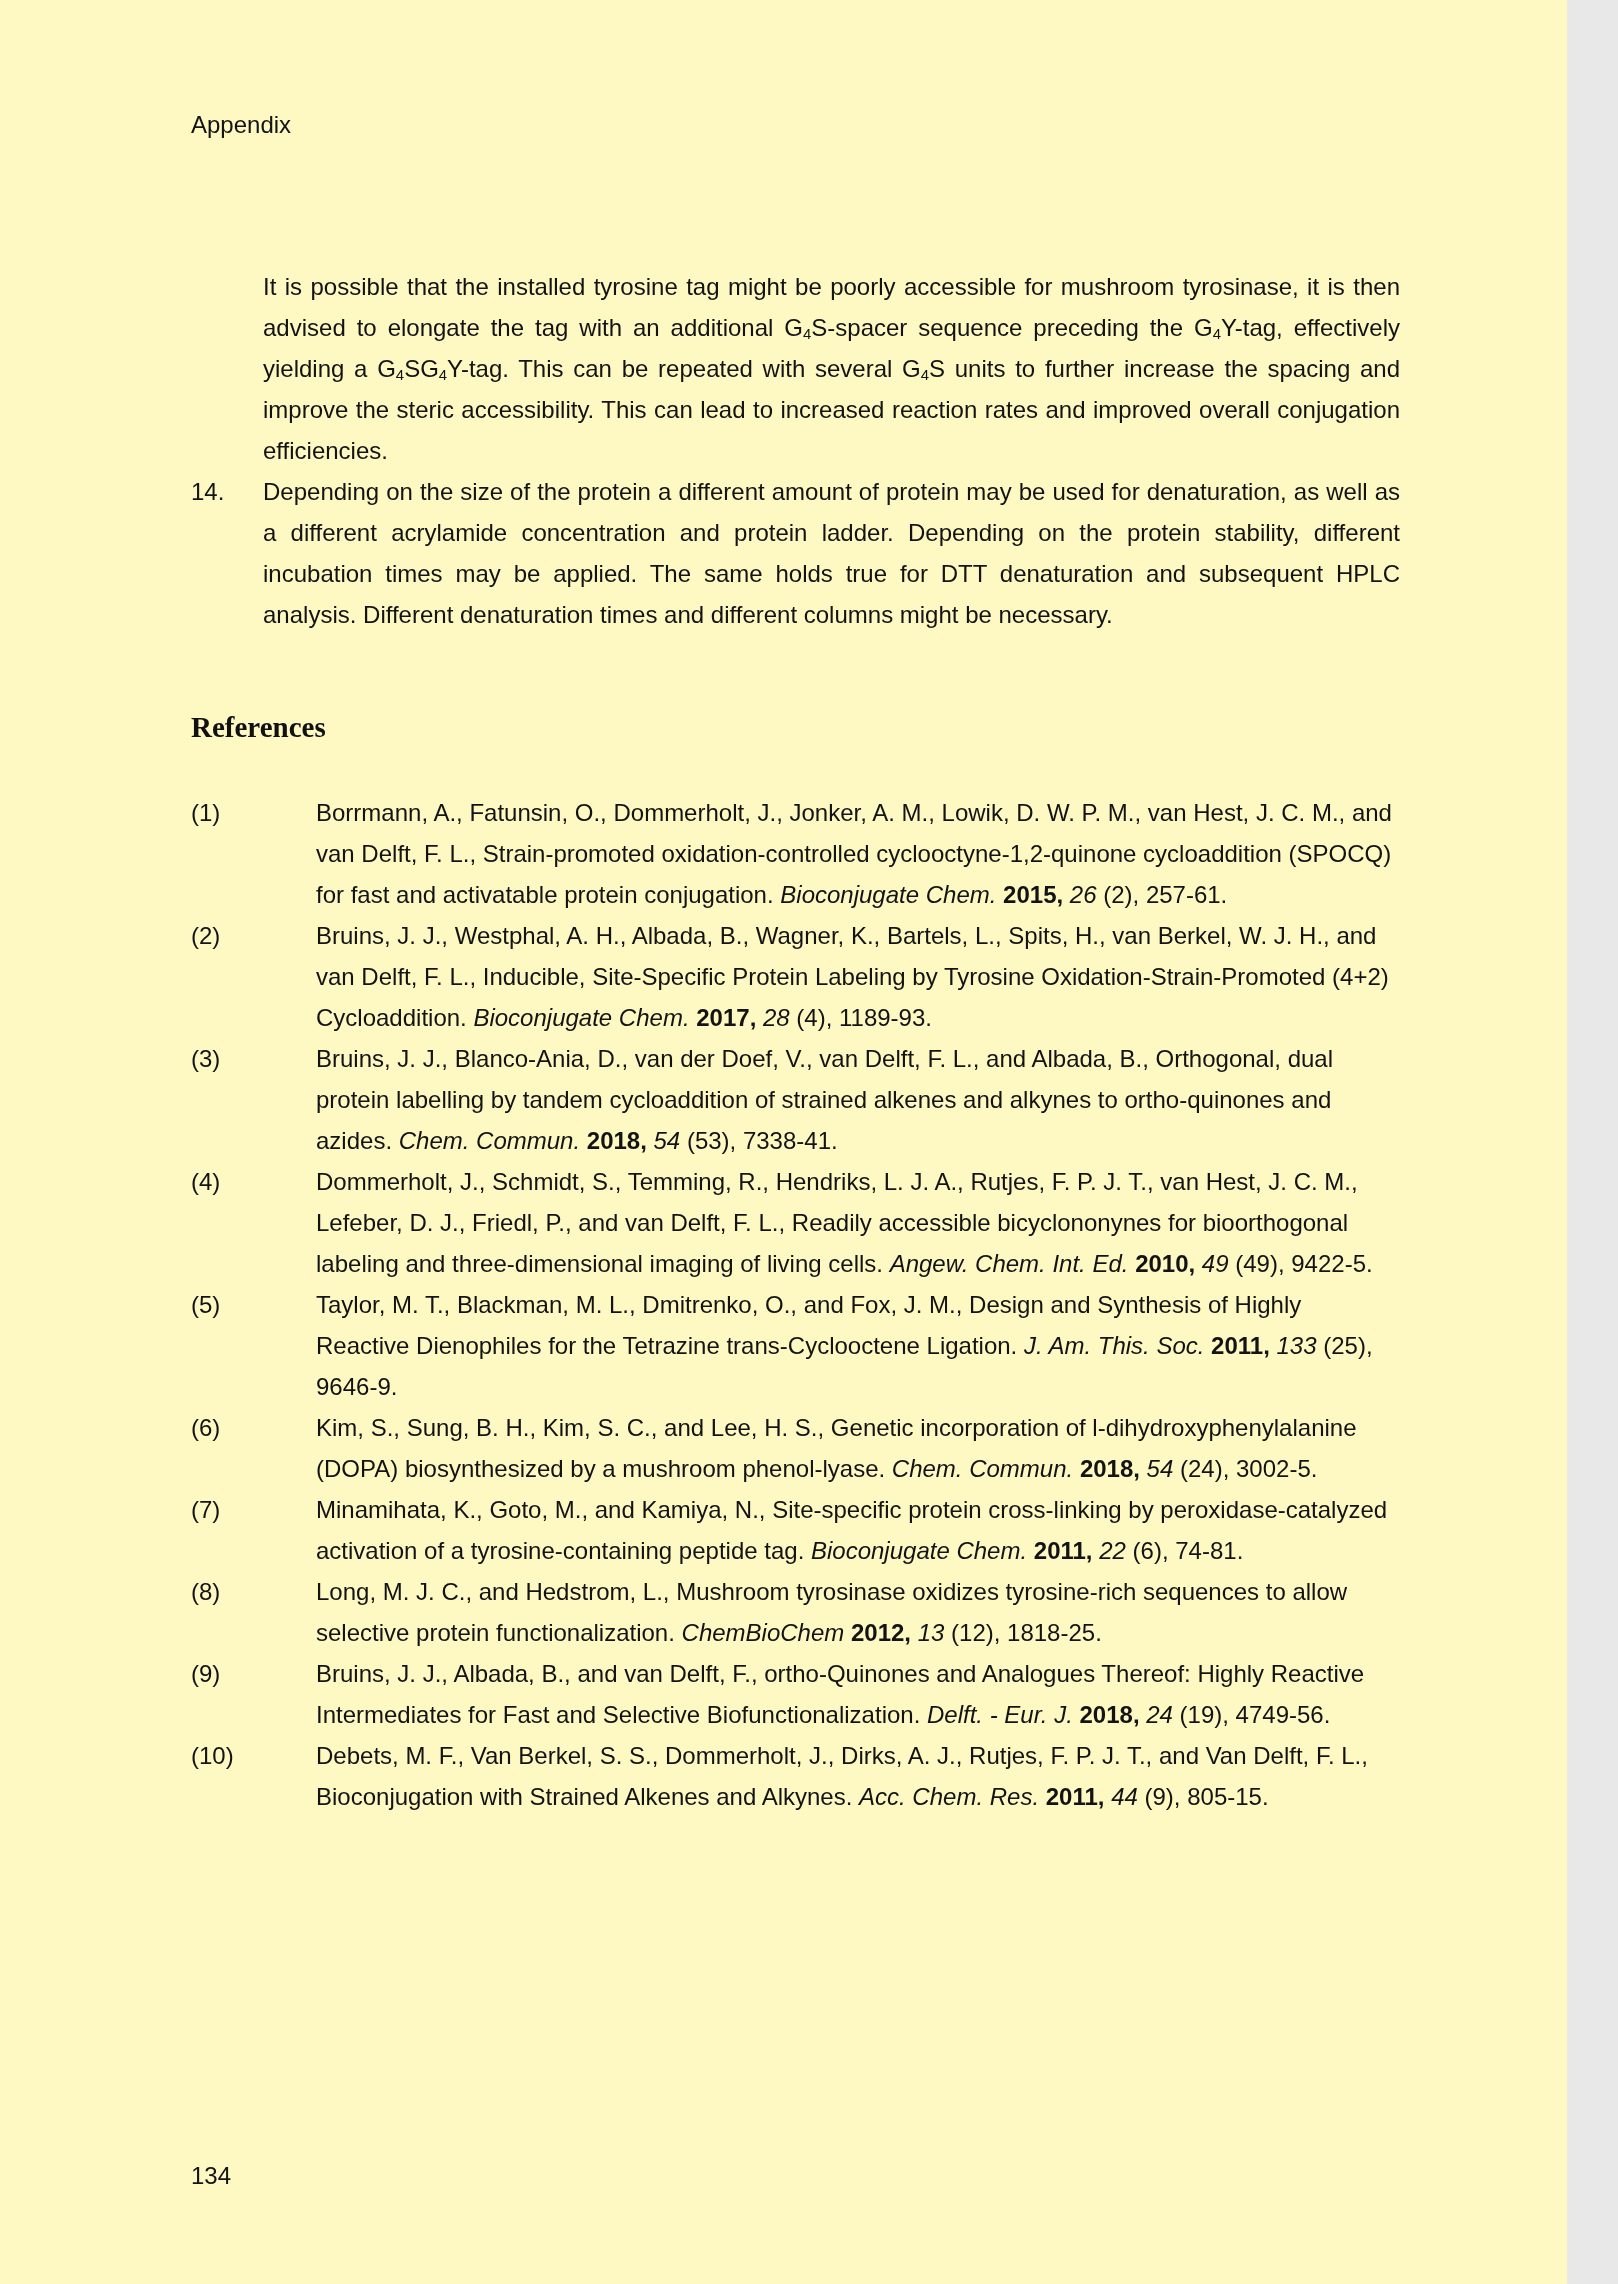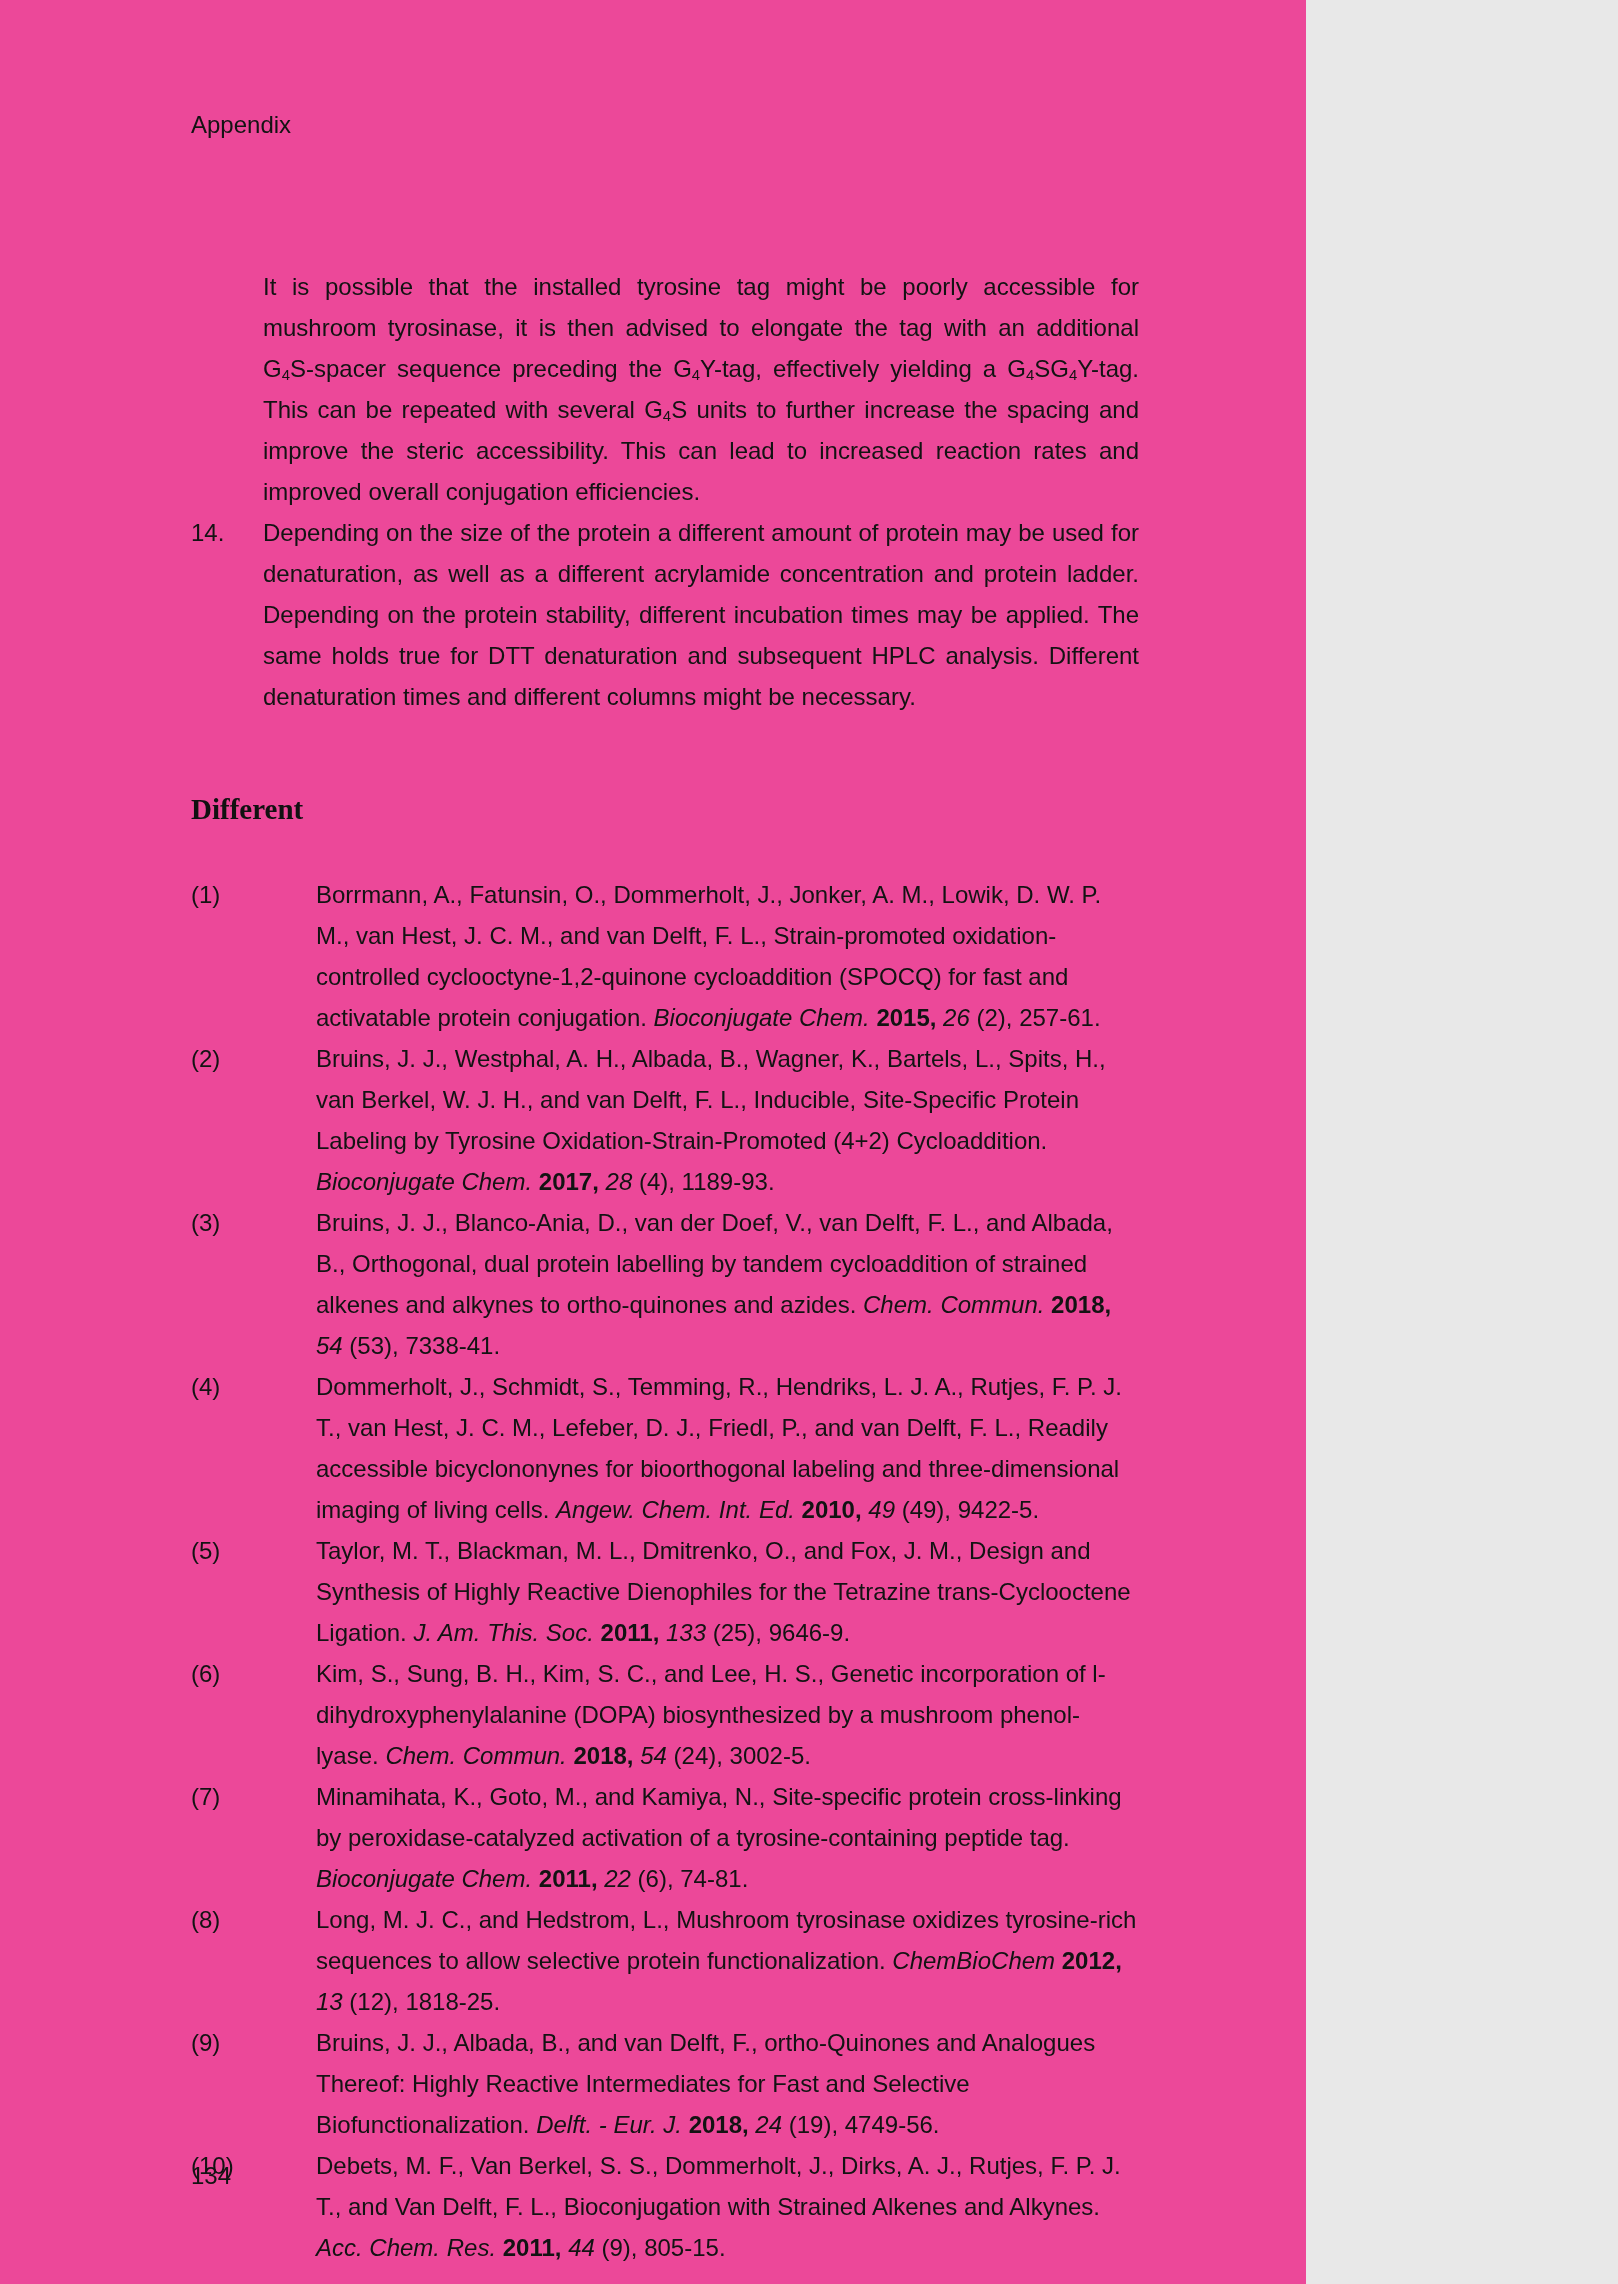--- a/index.html
+++ b/index.html
@@ -2,23 +2,23 @@
 <html style="font-size:12px"><head>
 <meta charset="utf-8">
 <style>
   html, body {
     margin: 0;
     padding: 0;
     background: #e8e8e8;
   }
   .page {
     position: relative;
-    width: 1306px;
+    width: 1567px;
     height: 2284px;
-    background: #ec4899;
+    background: #fef9c3;
     font-family: "Liberation Sans", sans-serif;
     color: #131313;
     overflow: hidden;
   }
   .running-header {
     position: absolute;
     left: 191px;
     top: 110px;
     font-size: 24px;
     line-height: 30px;
@@ -92,21 +92,21 @@
         <div class="list-row">
           <div class="list-num"></div>
           <div class="list-text"><span>It is possible that the installed tyrosine tag might be poorly accessible for mushroom tyrosinase, it is then advised to elongate the tag with an additional G</span><span class="sub">4</span><span>S-spacer sequence preceding the G</span><span class="sub">4</span><span>Y-tag, effectively yielding a G</span><span class="sub">4</span><span>SG</span><span class="sub">4</span><span>Y-tag. This can be repeated with several G</span><span class="sub">4</span><span>S units to further increase the spacing and improve the steric accessibility. This can lead to increased reaction rates and improved overall conjugation efficiencies.</span></div>
         </div>
         <div class="list-row">
           <div class="list-num">14.</div>
           <div class="list-text"><span>Depending on the size of the protein a different amount of protein may be used for denaturation, as well as a different acrylamide concentration and protein ladder. Depending on the protein stability, different incubation times may be applied. The same holds true for DTT denaturation and subsequent HPLC analysis. Different denaturation times and different columns might be necessary.</span></div>
         </div>
       </div>
 
-    <h2 class="refs-heading">Different</h2>
+    <h2 class="refs-heading">References</h2>
 
     <div class="refs-list">
         <div class="ref-row">
           <div class="ref-num">(1)</div>
           <div class="ref-text"><span>Borrmann, A., Fatunsin, O., Dommerholt, J., Jonker, A. M., Lowik, D. W. P. M., van Hest, J. C. M., and van Delft, F. L., Strain-promoted oxidation-controlled cyclooctyne-1,2-quinone cycloaddition (SPOCQ) for fast and activatable protein conjugation. </span><span class="i">Bioconjugate Chem.</span><span> </span><span class="b">2015,</span><span> </span><span class="i">26</span><span> (2), 257-61.</span></div>
         </div>
         <div class="ref-row">
           <div class="ref-num">(2)</div>
           <div class="ref-text"><span>Bruins, J. J., Westphal, A. H., Albada, B., Wagner, K., Bartels, L., Spits, H., van Berkel, W. J. H., and van Delft, F. L., Inducible, Site-Specific Protein Labeling by Tyrosine Oxidation-Strain-Promoted (4+2) Cycloaddition. </span><span class="i">Bioconjugate Chem.</span><span> </span><span class="b">2017,</span><span> </span><span class="i">28</span><span> (4), 1189-93.</span></div>
         </div>

